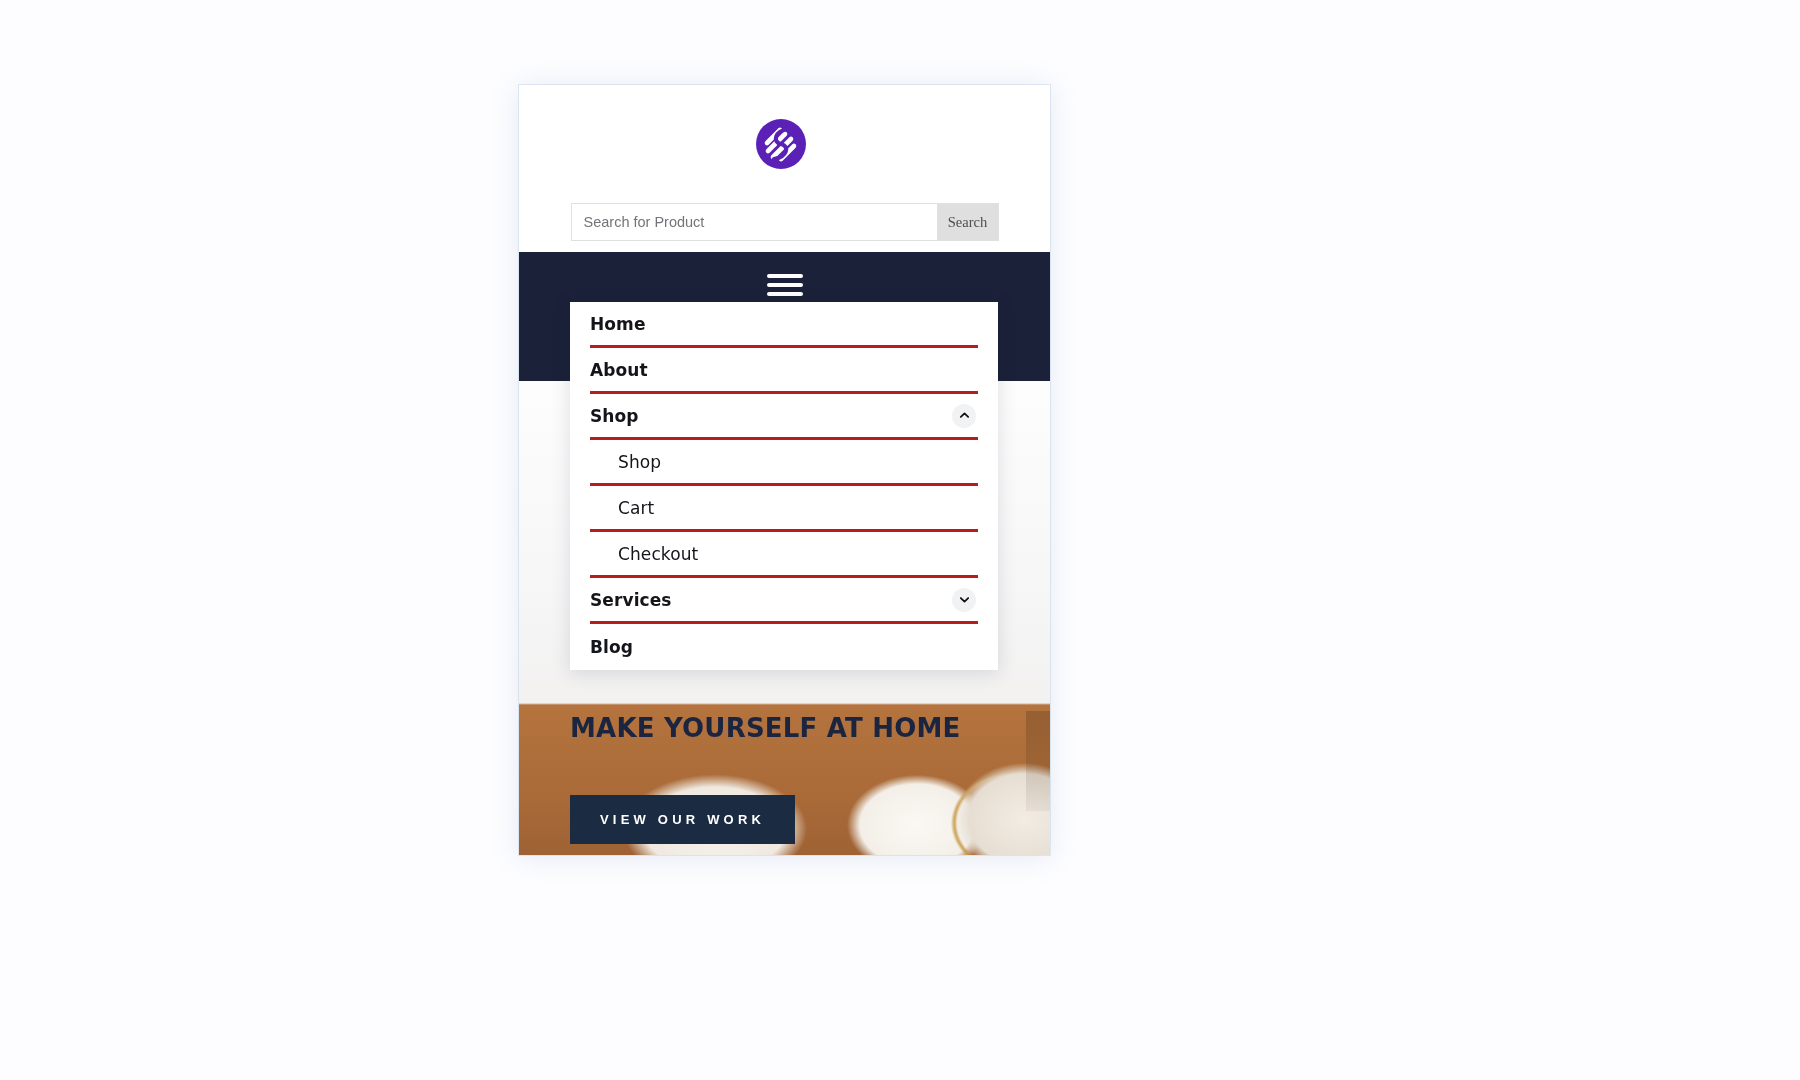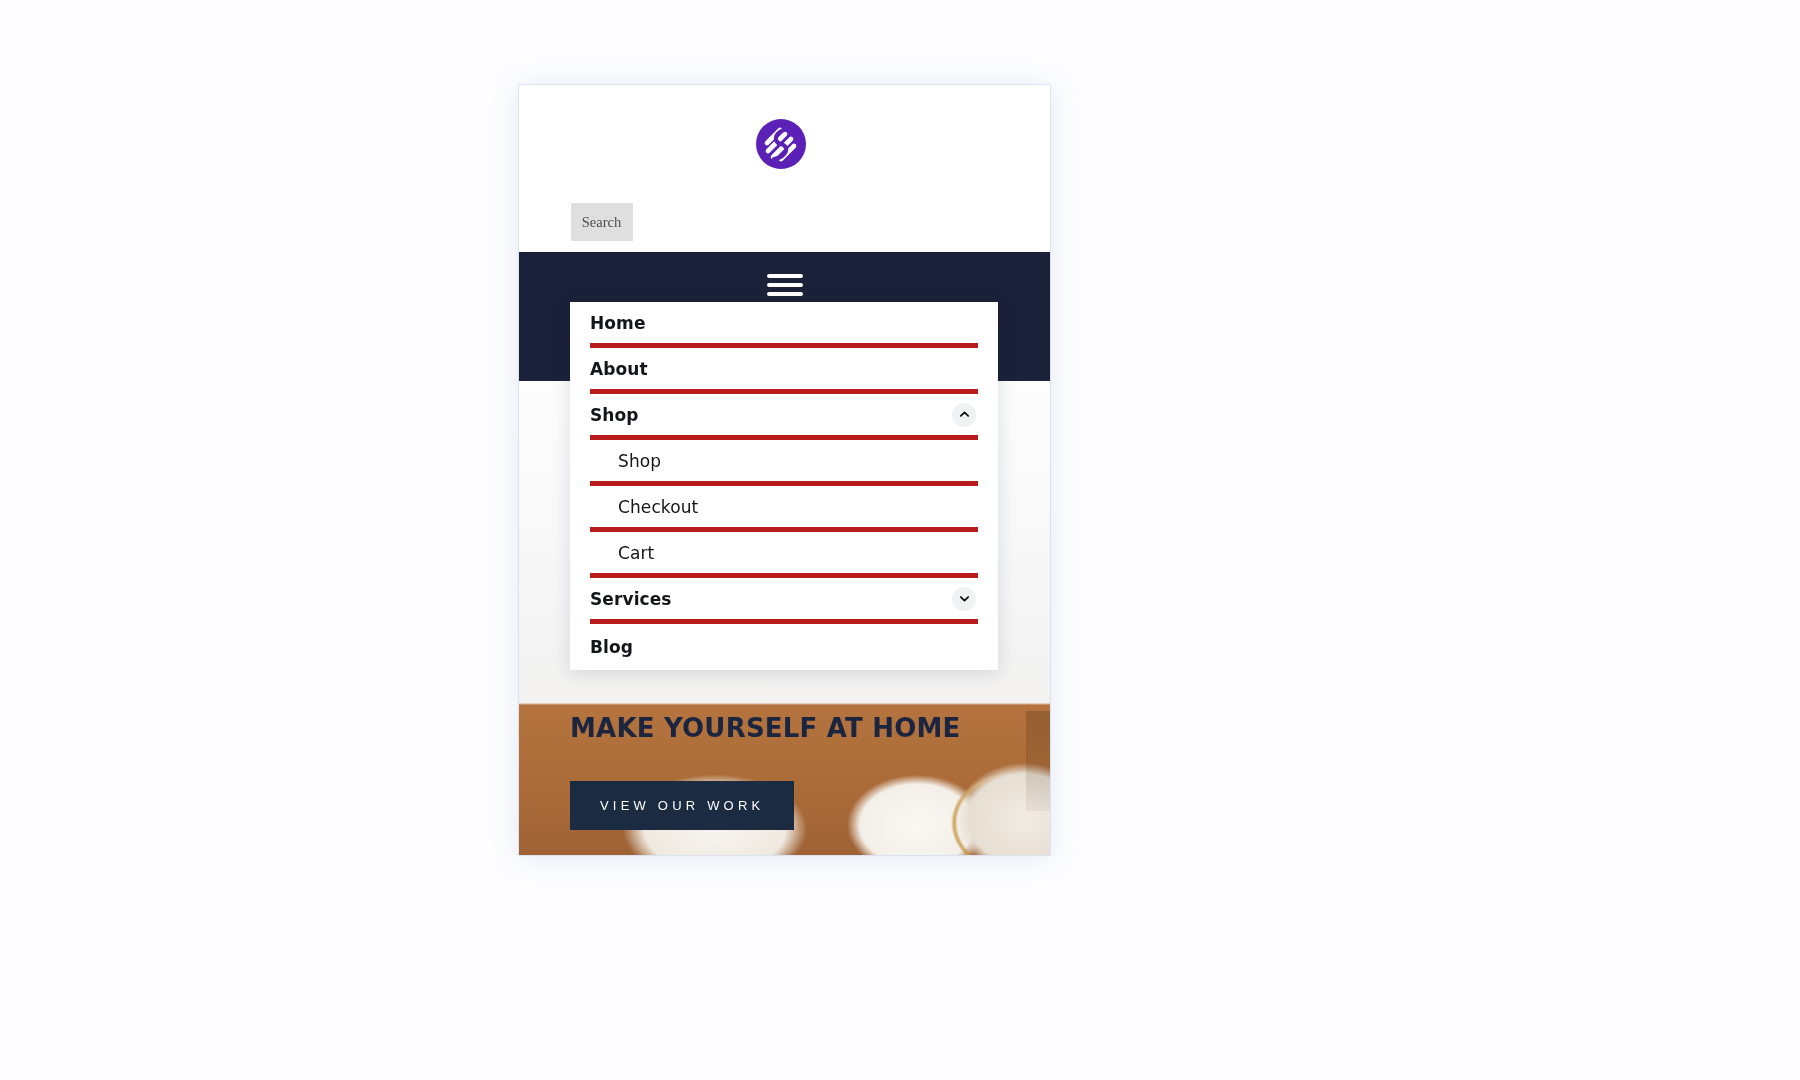--- a/index.html
+++ b/index.html
@@ -176,27 +176,27 @@
     font-size: 26px;
     letter-spacing: 0.2px;
     color: #1b2540;
     white-space: nowrap;
     text-transform: uppercase;
   }
 
   #hero-cta {
     position: absolute;
     left: 51px;
-    top: 400px;
+    top: 414px;
     background: #1a2b42;
     color: #ffffff;
     border: none;
     padding: 17px 30px;
     font-size: 13px;
-    font-weight: 400;
+    font-weight: 700;
     letter-spacing: 4.2px;
     font-family: "Liberation Sans", sans-serif;
     text-transform: uppercase;
     cursor: pointer;
     white-space: nowrap;
   }
 
   
   #menu-panel {
     position: absolute;
@@ -207,21 +207,21 @@
     box-shadow: 0 3px 18px rgba(25,35,60,0.14);
     z-index: 20;
     padding: 0 20px;
   }
 
   .menu-row {
     position: relative;
     display: flex;
     align-items: center;
     height: 46px;
-    border-bottom: 5px solid #b91c1c;
+    border-bottom: 3px solid #b91c1c;
     cursor: pointer;
     background: #ffffff;
   }
   .menu-row:last-child { border-bottom: none; }
 
   .menu-label {
     font-size: 17px;
     font-weight: 700;
     color: #14151a;
     font-family: "DejaVu Sans", sans-serif;
@@ -267,20 +267,21 @@
           <path d="M13 33 L30 16"></path>
           <path d="M18 39 L36 21"></path>
           <path d="M26 41 L39 28"></path>
         </g>
         <path d="M33 11 C20 13 17 24 26 26 C35 28 32 39 19 41" stroke="#5b21b6" stroke-width="4.2" fill="none" stroke-linecap="round"></path>
       </svg>
     </div>
 
     <div id="search-row">
       <div id="search-group">
+        <input id="search-input" type="text" placeholder="Search for Product" style="">
         <button id="search-button">Search</button>
       </div>
     </div>
 
   </header>
 
   <nav id="navbar">
     <button id="hamburger-button">
       <span class="bar"></span>
       <span class="bar"></span>
@@ -309,24 +310,24 @@
         <button class="chevron-btn">
           <svg width="11" height="11" viewBox="0 0 12 12">
             <path d="M2 7.6 L6 3.6 L10 7.6" stroke="#111114" stroke-width="1.9" fill="none" stroke-linecap="round" stroke-linejoin="round"></path>
           </svg>
         </button>
       </div>
       <div class="menu-row is-sub">
         <span class="menu-label">Shop</span>
       </div>
       <div class="menu-row is-sub">
+        <span class="menu-label">Cart</span>
+      </div>
+      <div class="menu-row is-sub">
         <span class="menu-label">Checkout</span>
-      </div>
-      <div class="menu-row is-sub">
-        <span class="menu-label">Cart</span>
       </div>
       <div class="menu-row">
         <span class="menu-label">Services</span>
         <button class="chevron-btn">
           <svg width="11" height="11" viewBox="0 0 12 12">
             <path d="M2 4.4 L6 8.4 L10 4.4" stroke="#111114" stroke-width="1.9" fill="none" stroke-linecap="round" stroke-linejoin="round"></path>
           </svg>
         </button>
       </div>
       <div class="menu-row">

